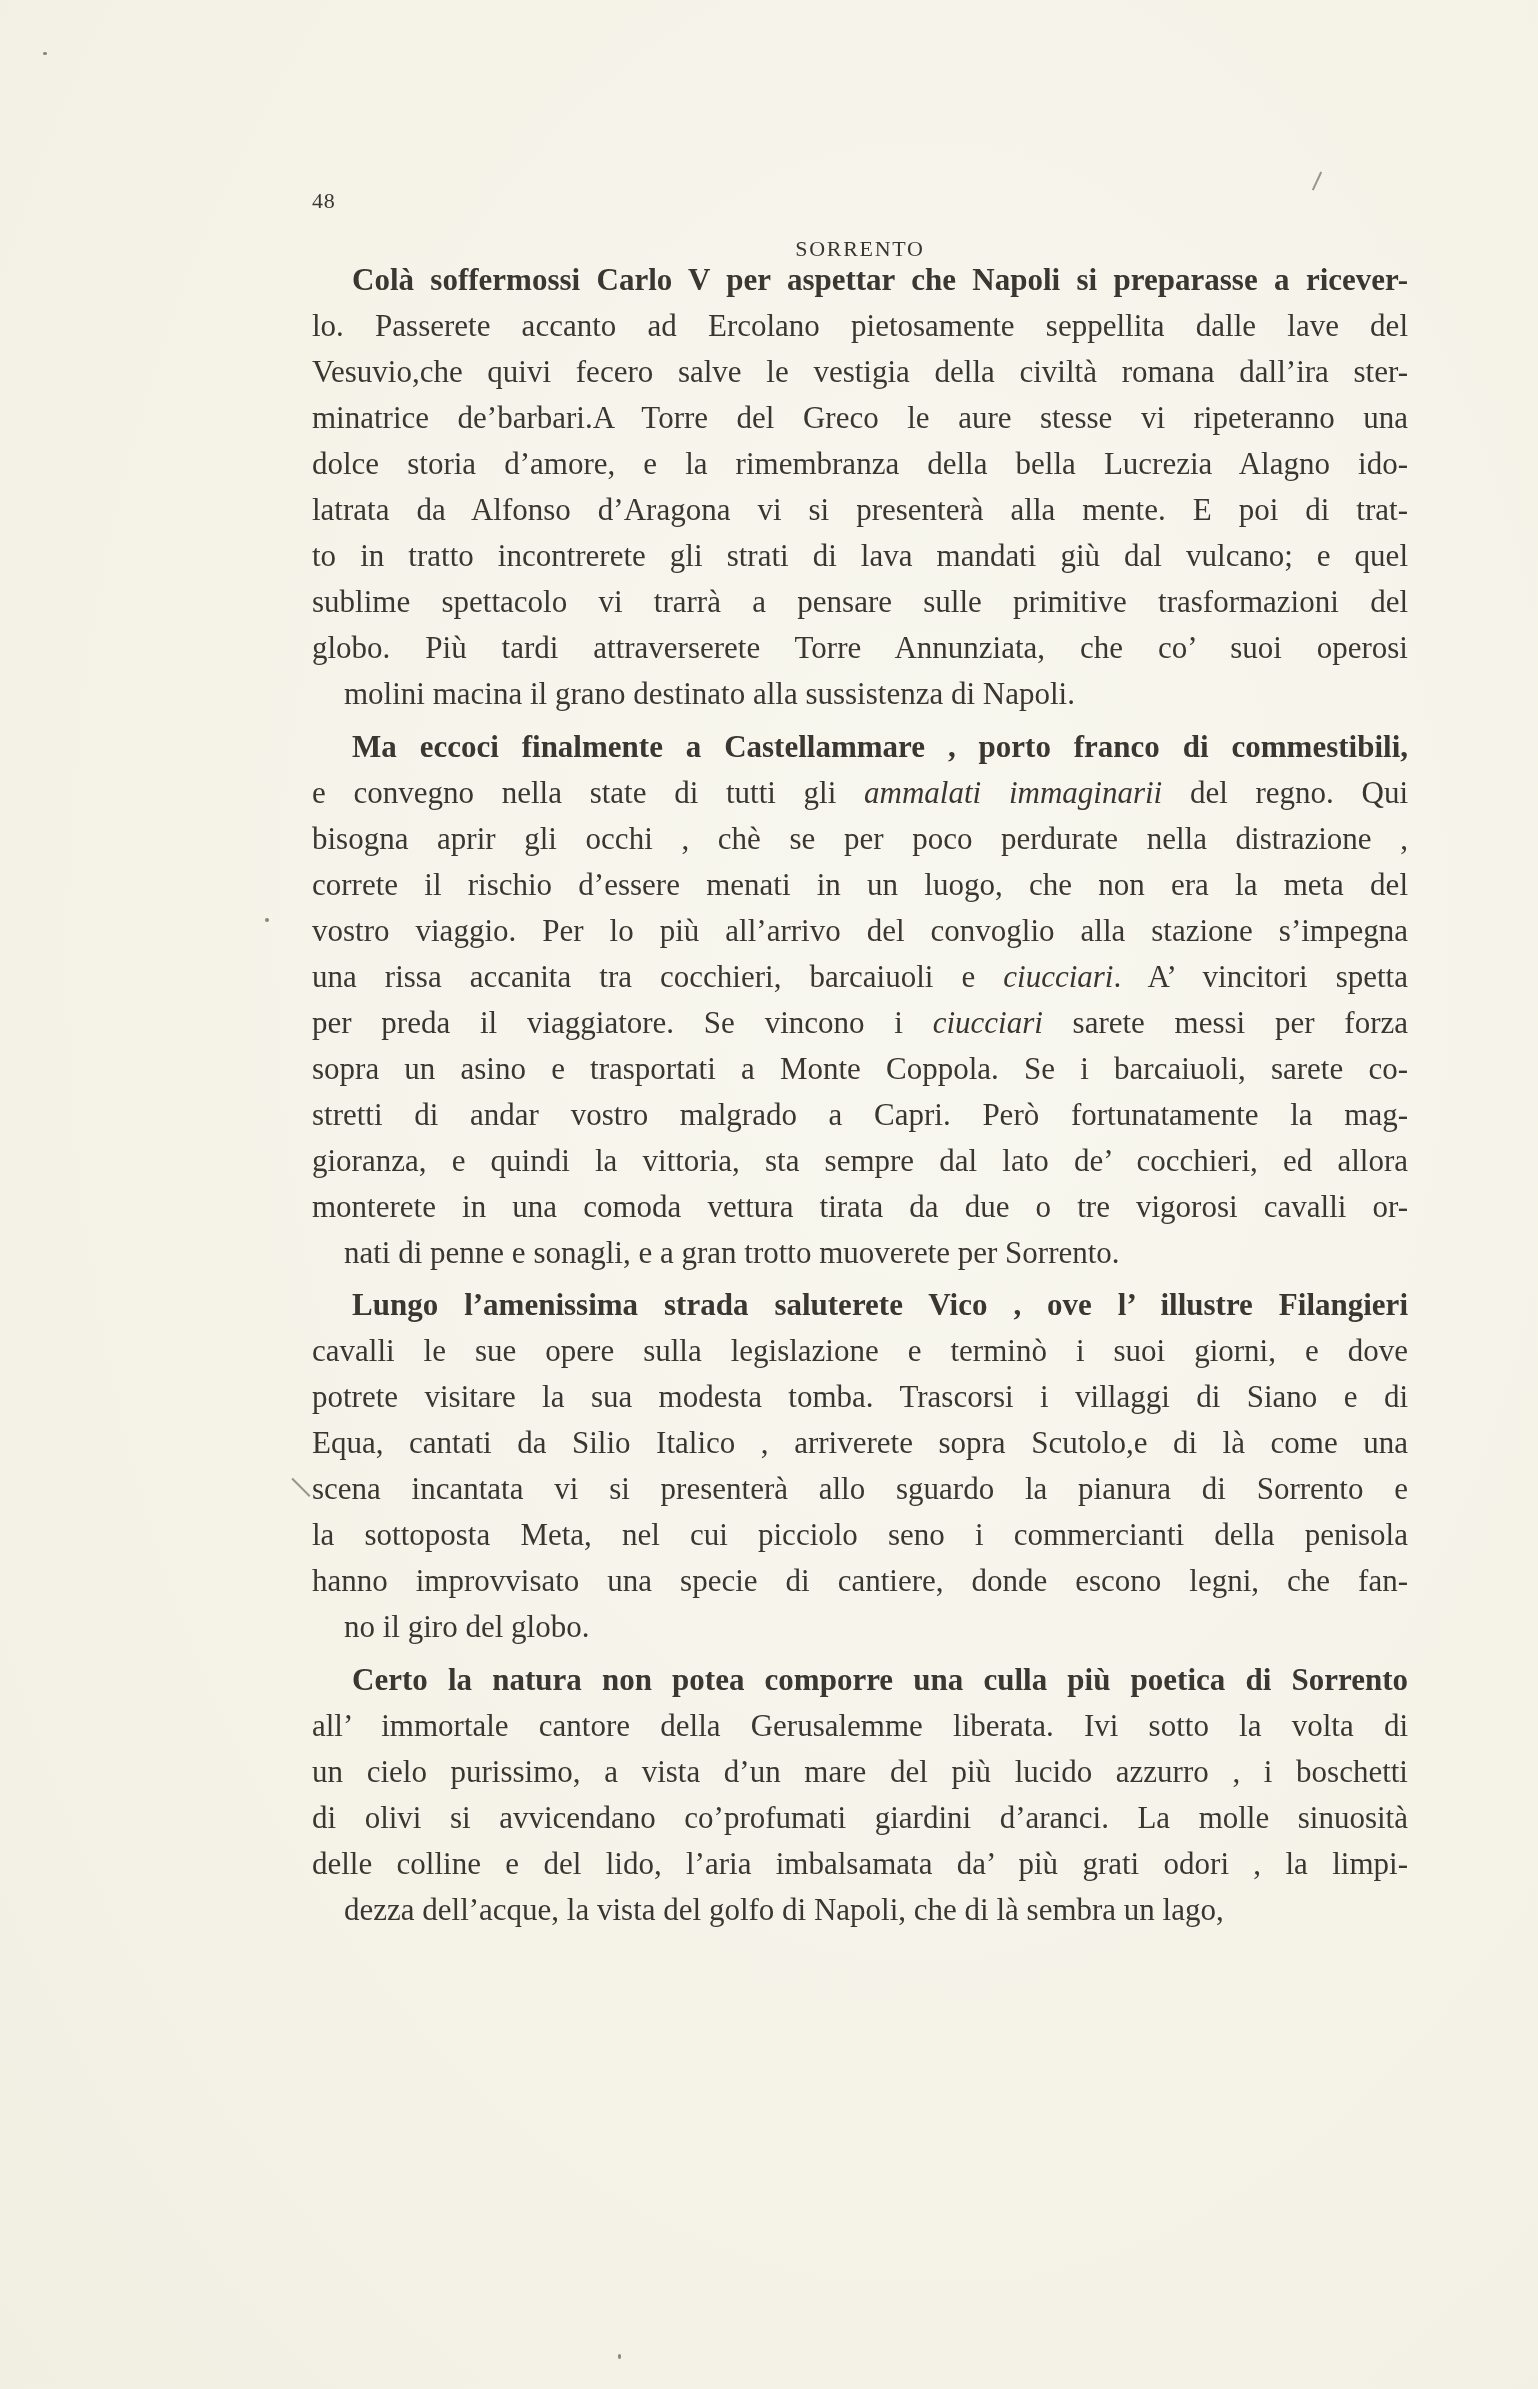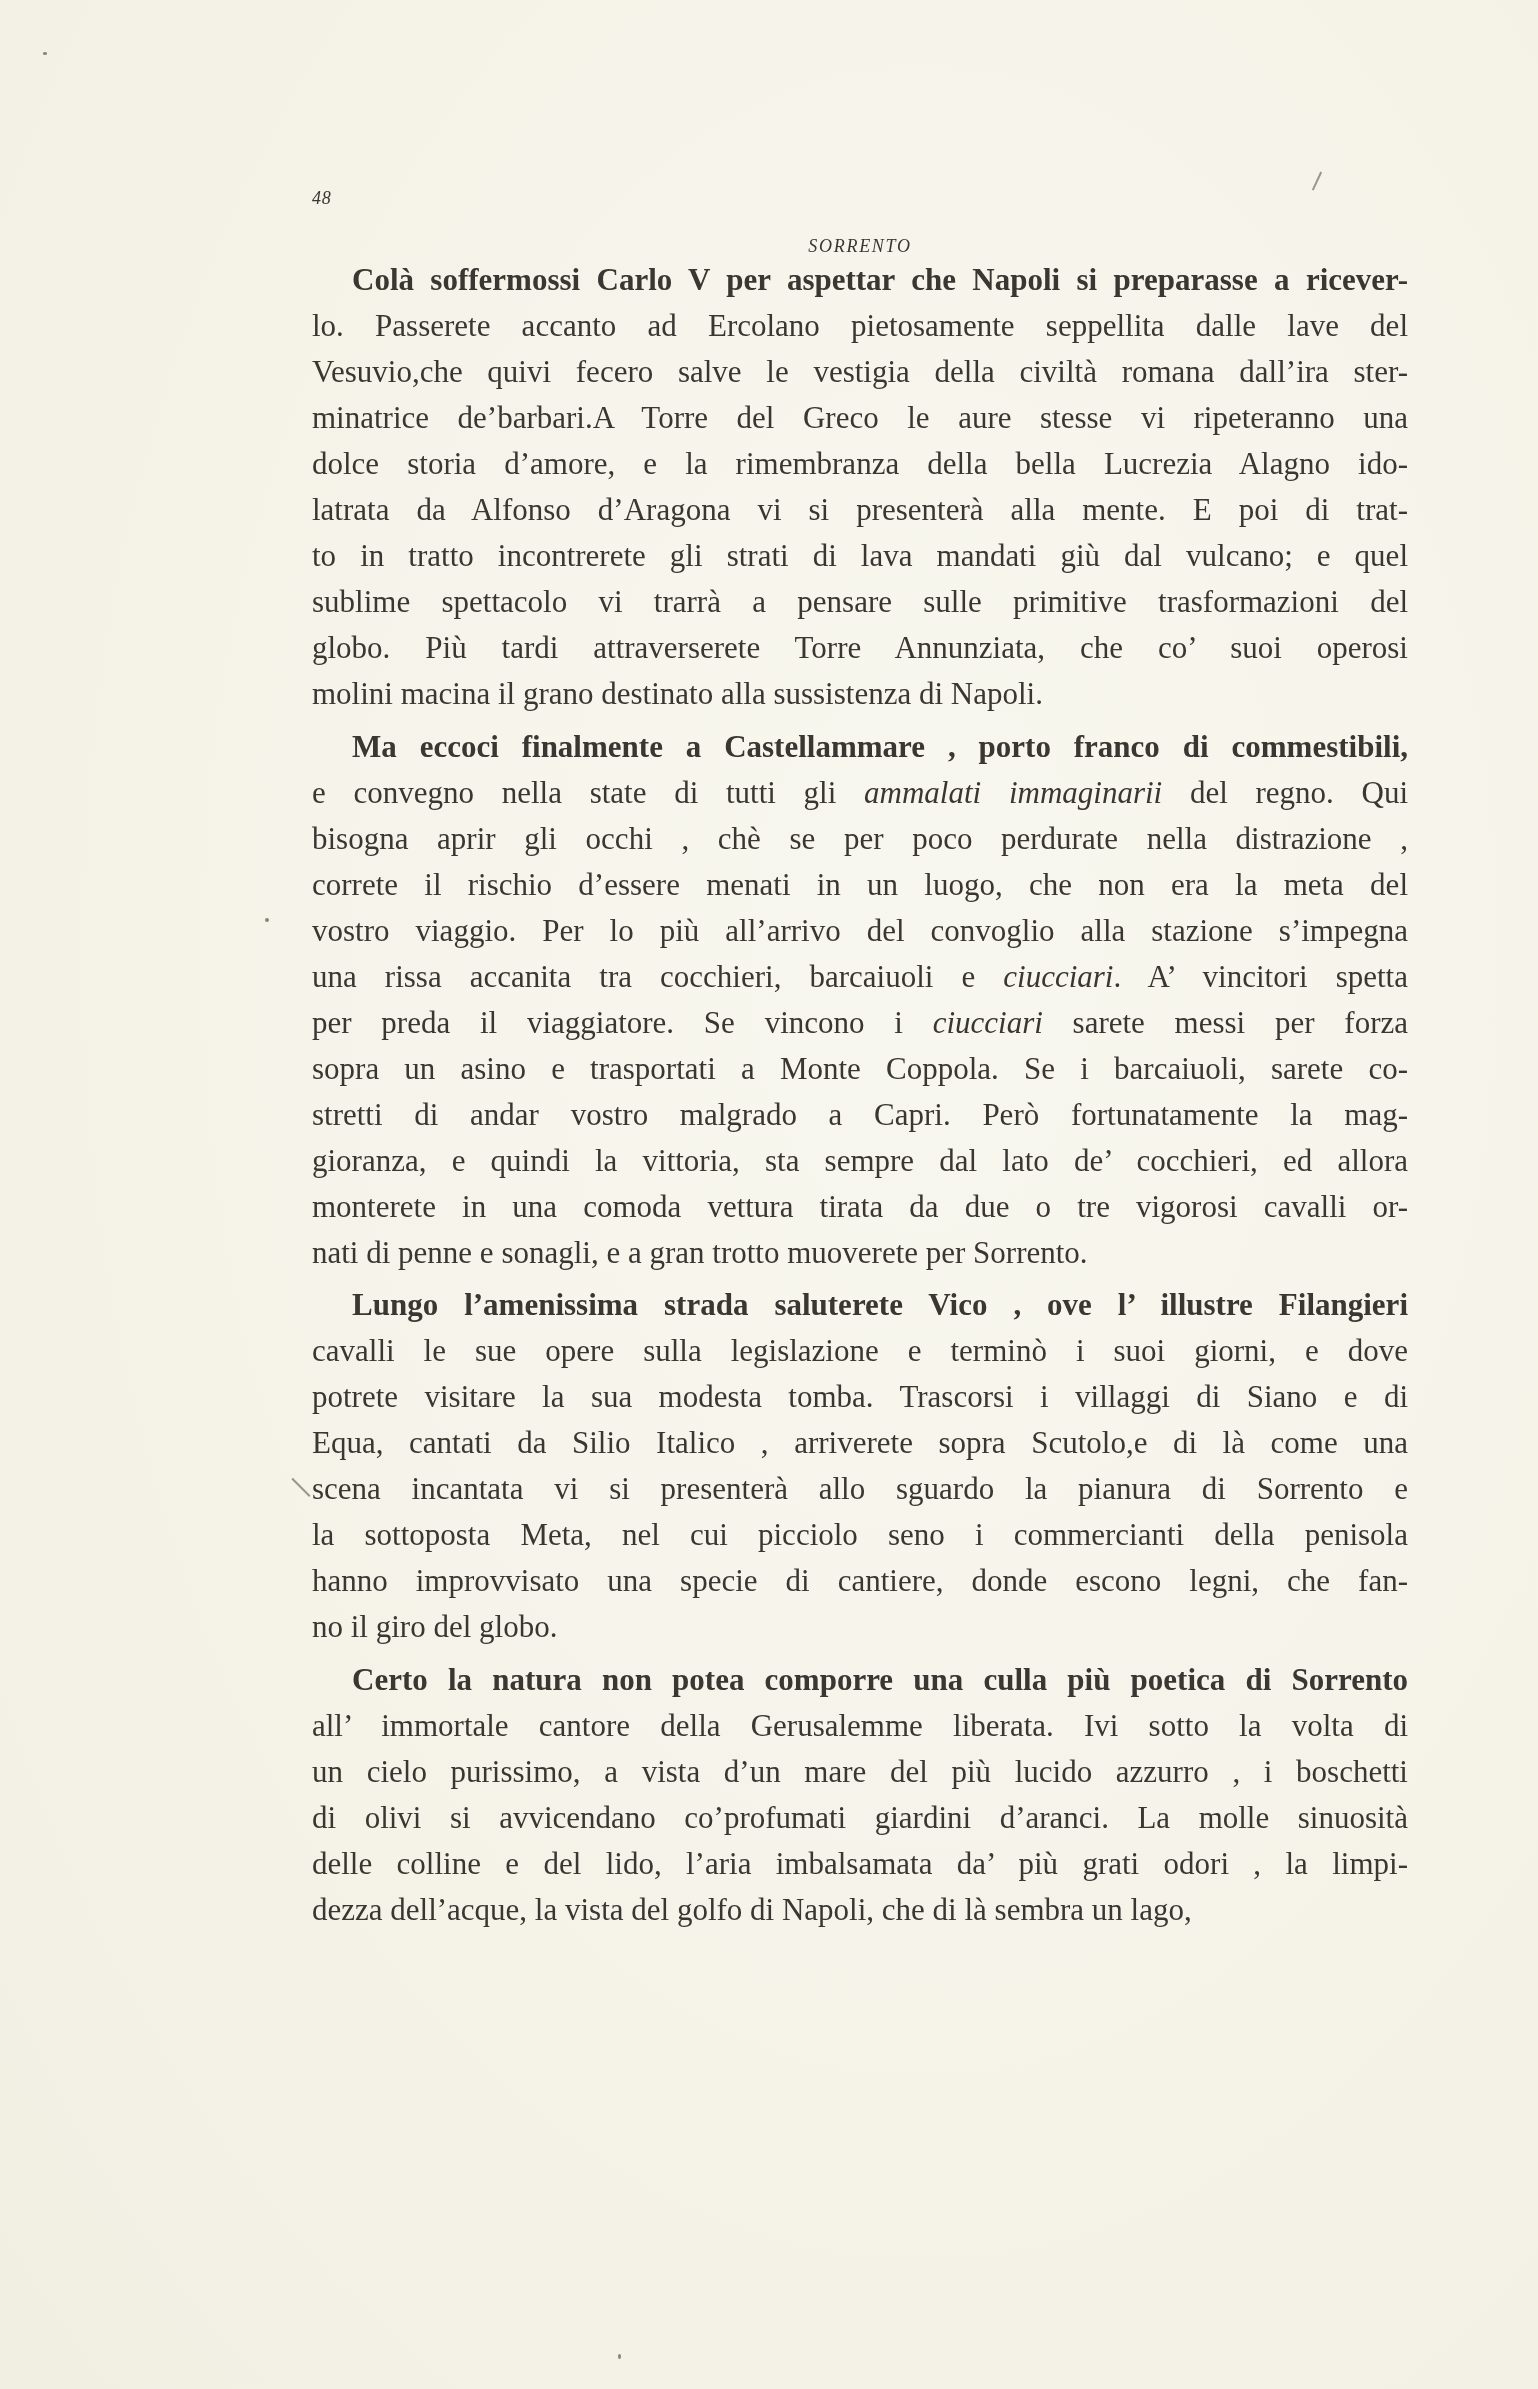--- a/index.html
+++ b/index.html
@@ -20,23 +20,22 @@
     left: 0; top: 0;
     width: 1539px; height: 2389px;
     background: radial-gradient(ellipse at 60% 40%, #f8f7ef 0%, #f5f3e8 60%, #f1eee2 100%);
   }
   .running-head {
     position: absolute;
     top: 188px;
     left: 312px;
     width: 1096px;
     height: 33px;
-    font-size: 18px;
+    font-size: 22px;
     letter-spacing: 0.8px;
-    font-style: italic;
   }
   .running-head .page-number {
     position: absolute;
     left: 0;
     top: 0;
   }
   .running-head .running-title {
     position: absolute;
     left: 0;
     width: 100%;
@@ -56,21 +55,21 @@
     text-align-last: justify;
   }
   .line {
     display: block;
     white-space: nowrap;
     text-align: justify;
     text-align-last: justify;
     height: 46px;
   }
   .line.indent { padding-left: 40px; font-weight: bold; }
-  .line.last { text-align-last: left; }
+  .line.last { text-align-last: left; margin-left: 32px; }
   .paragraph { display: block; }
   em { font-style: italic; }
   .speck {
     position: absolute;
     background: #8a847a;
     border-radius: 50%;
   }
   .stroke-mark {
     position: absolute;
     width: 1.7px;

